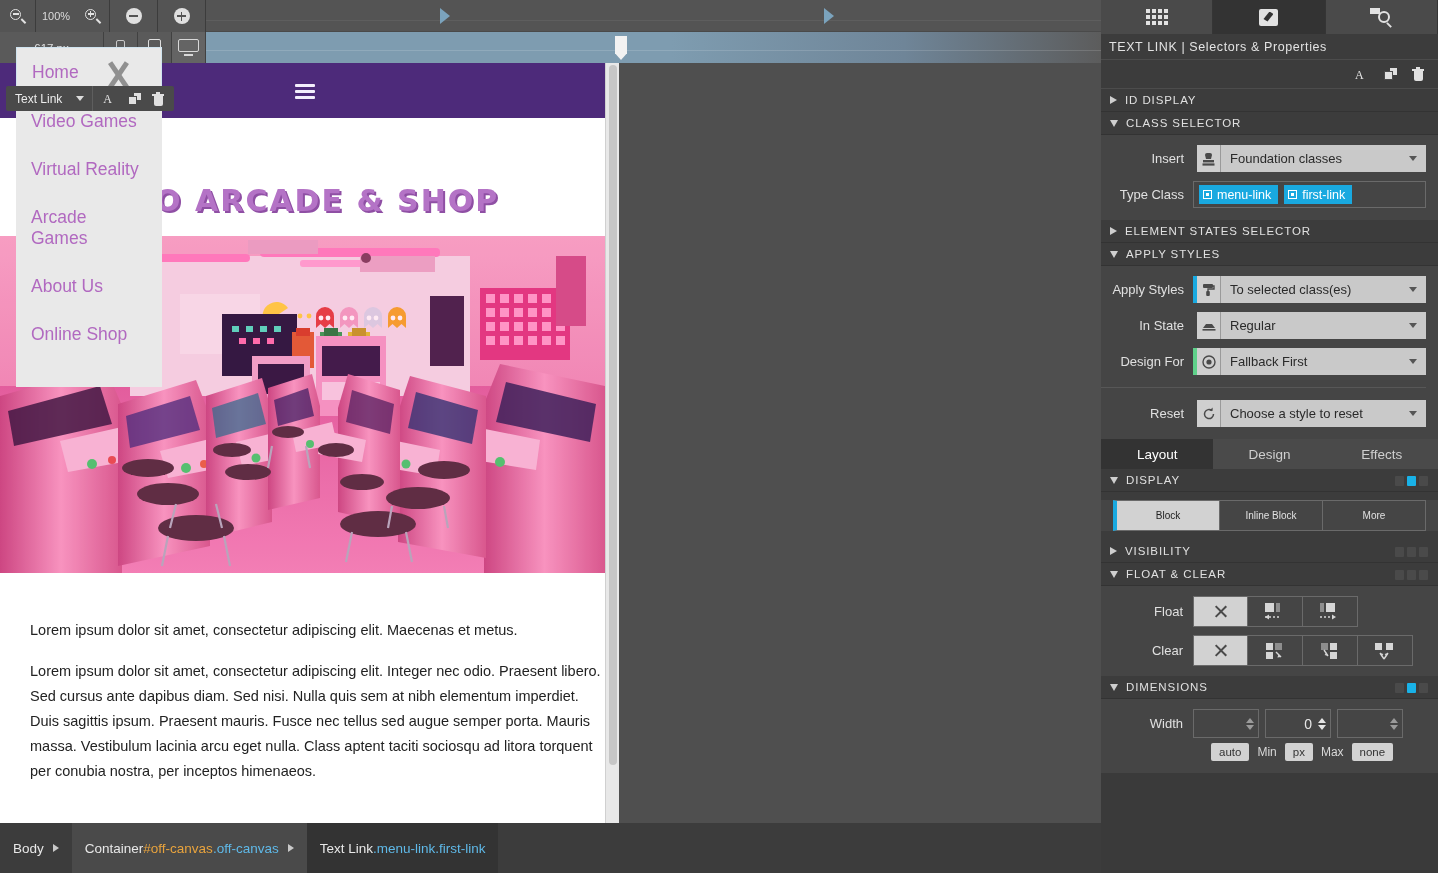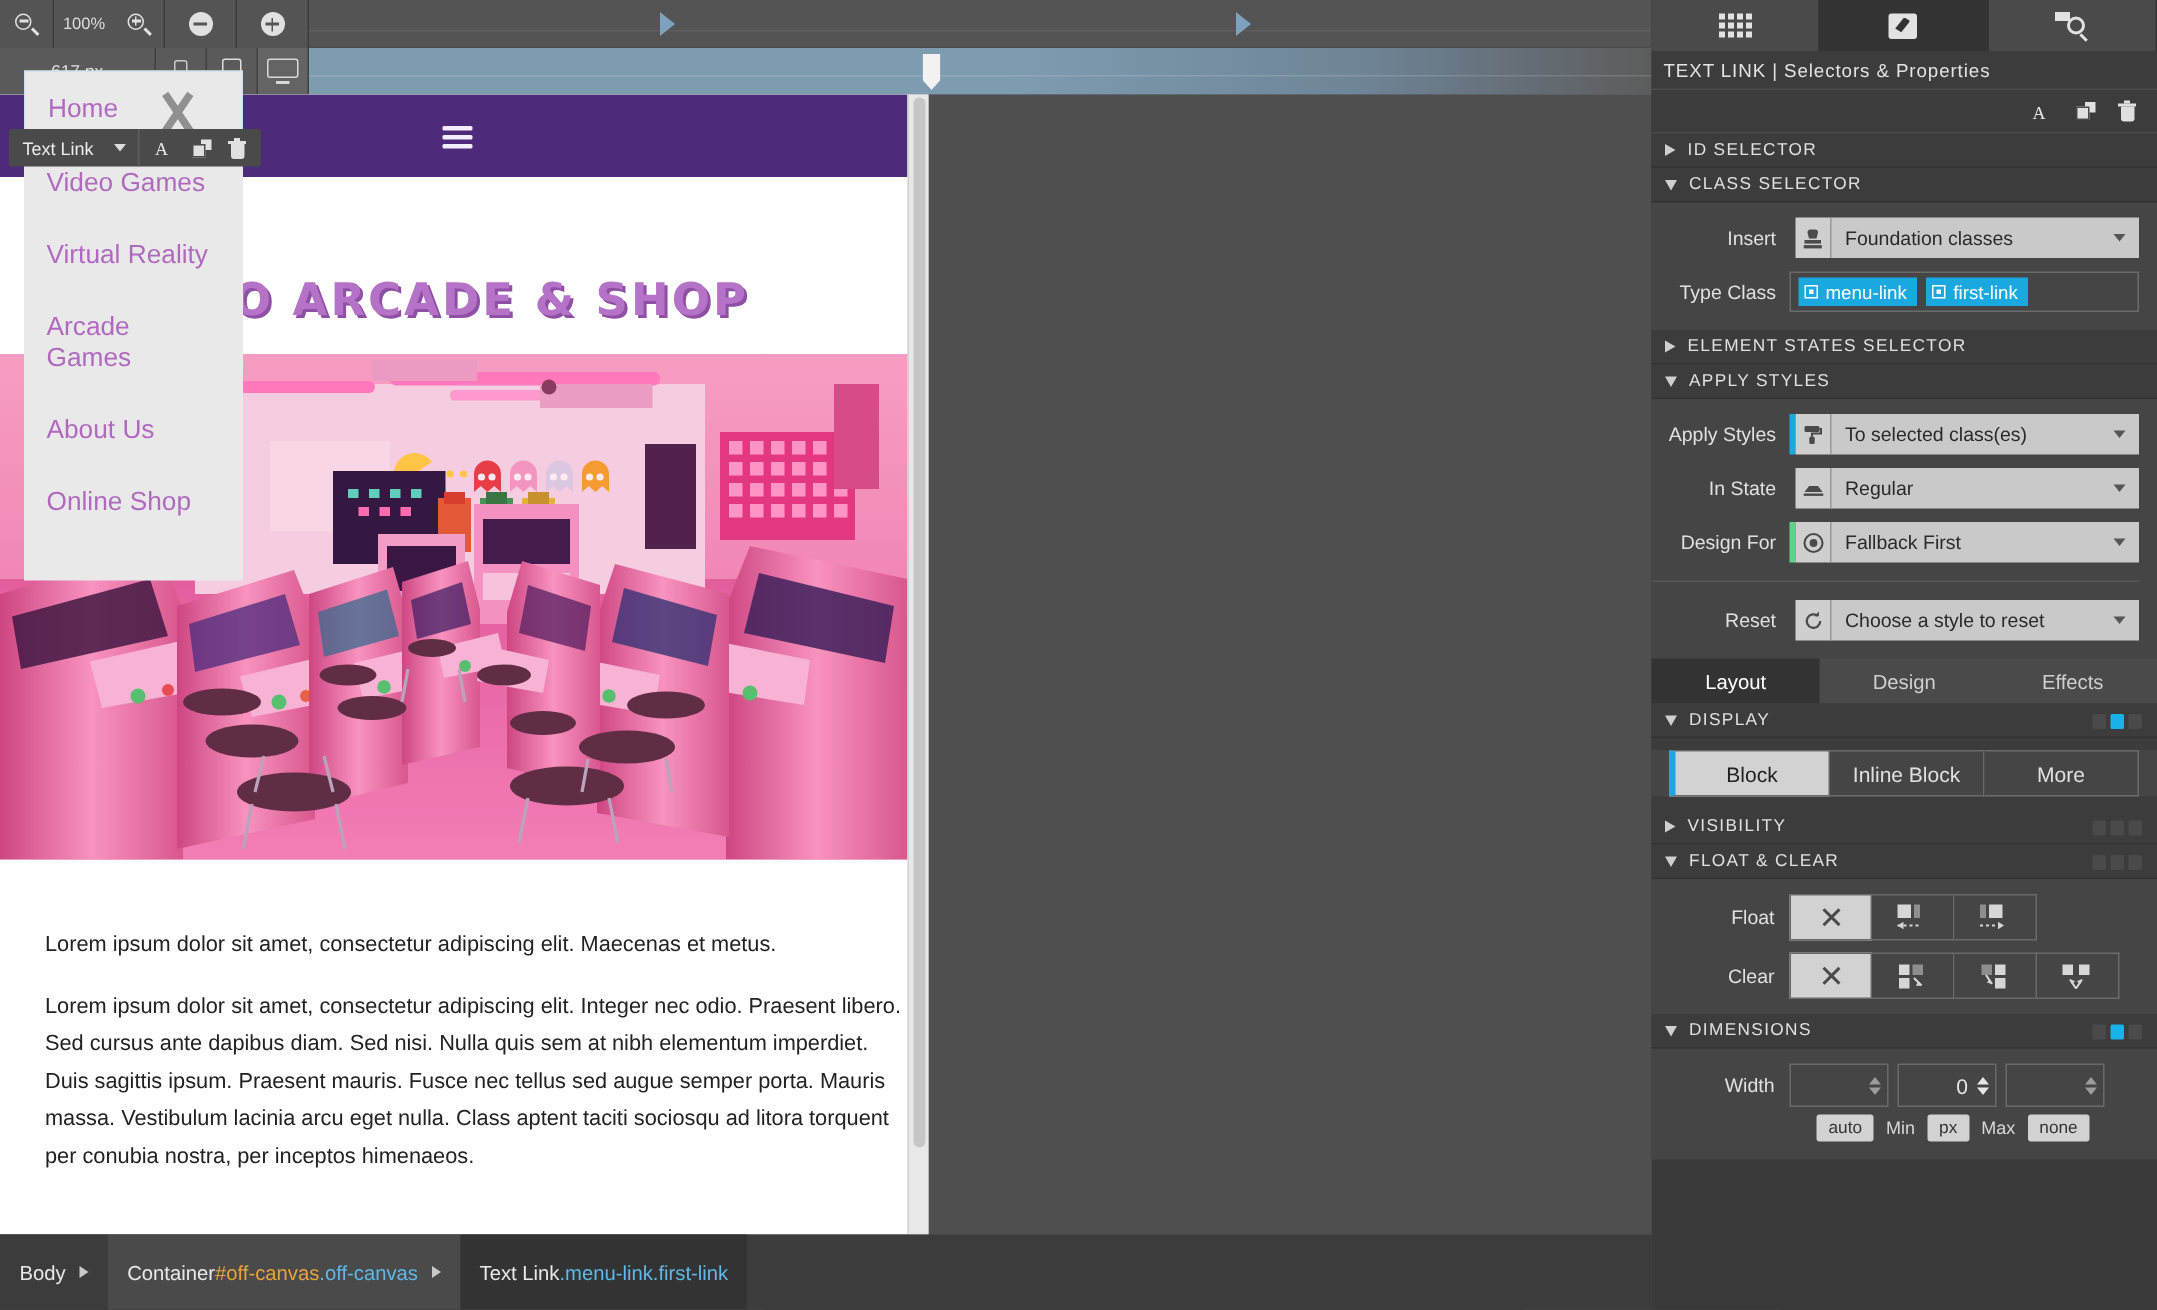--- a/index.html
+++ b/index.html
@@ -167,21 +167,21 @@
   .tag .box:after { content:""; position: absolute; left: 1.5px; top: 1.5px; width: 3px; height: 3px; background: #fff; }
 
   .divider { height: 1px; background: #575757; margin: 12px 0 12px 0; }
 
   .tabs3 { display: flex; height: 30px; background: #4a4a4a; }
   .tab3 { flex: 1; display: flex; align-items: center; justify-content: center; color: #cfcfcf; font-size: 13.5px; }
   .tab3.active { background: #333333; color: #ffffff; }
 
   .segbar { display: flex; height: 31px; margin: 8px 12px 9px 12px; }
   .seg { flex: 1; display: flex; align-items: center; justify-content: center; color: #e0e0e0;
-         font-size: 14px; background: #454545; border: 1px solid #6a6a6a; border-left: none; }
+         font-size: 10px; background: #454545; border: 1px solid #6a6a6a; border-left: none; }
   .seg:first-child { border-left: 1px solid #6a6a6a; }
   .seg.active { background: #d2d2d2; color: #222; }
   .seg.active.lead { border-left: 4px solid #19a9e0; }
 
   .fcrow { display: flex; align-items: center; margin-bottom: 8px; }
   .fclabel { width: 92px; text-align: right; padding-right: 10px; color: #e0e0e0; font-size: 13px; }
   .fcbtns { display: flex; height: 31px; }
   .fcb { width: 55px; display: flex; align-items: center; justify-content: center;
          background: #454545; border: 1px solid #6a6a6a; border-left: none; }
   .fcb:first-child { border-left: 1px solid #6a6a6a; }
@@ -542,21 +542,21 @@
         </span>
       <span class="ic-trash">
           <b></b>
           <i></i>
           <s></s>
         </span>
     </div>
 
     <div class="sec-hdr">
       <span class="tri-r"></span>
-      <span>ID SELECTOR</span>
+      <span>ID DISPLAY</span>
     </div>
 
     <div class="sec-hdr">
       <span class="tri-d"></span>
       <span>CLASS SELECTOR</span>
     </div>
 
     <div class="sec-body">
       <div class="row">
         <div class="rlabel">Insert</div>

